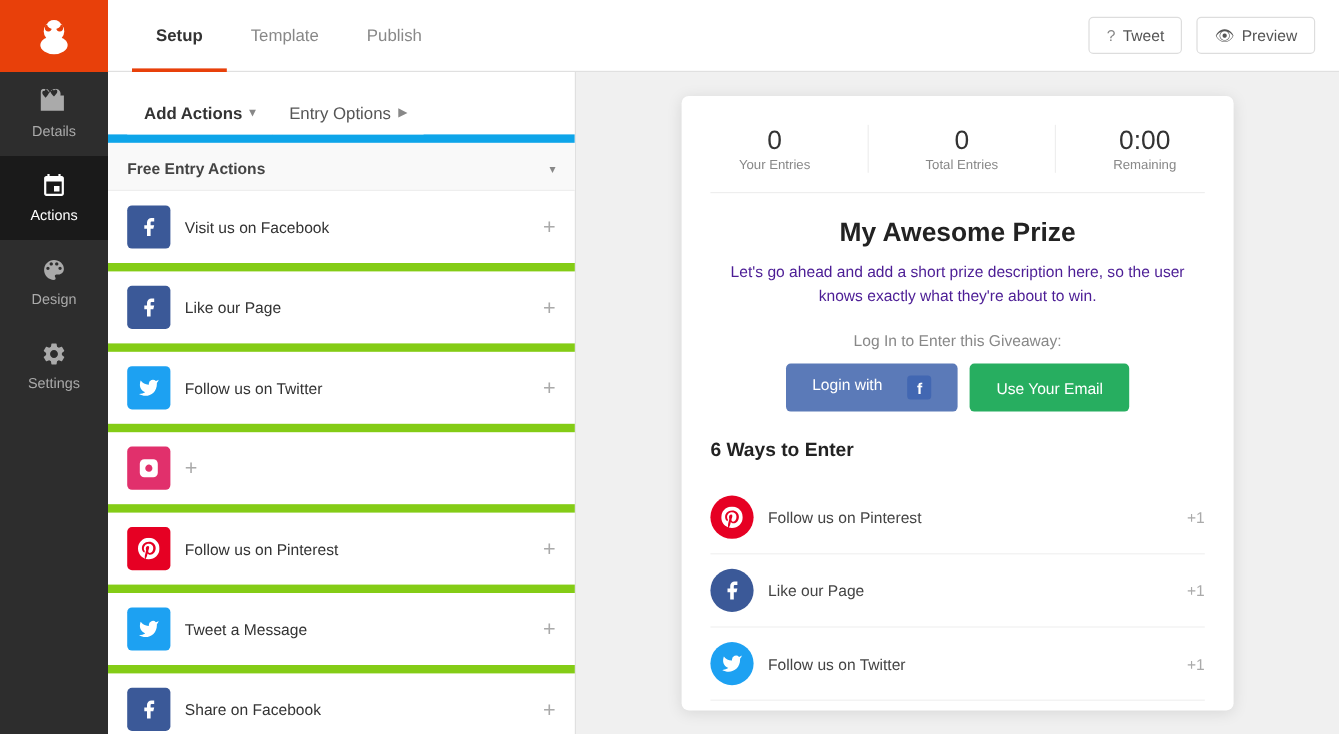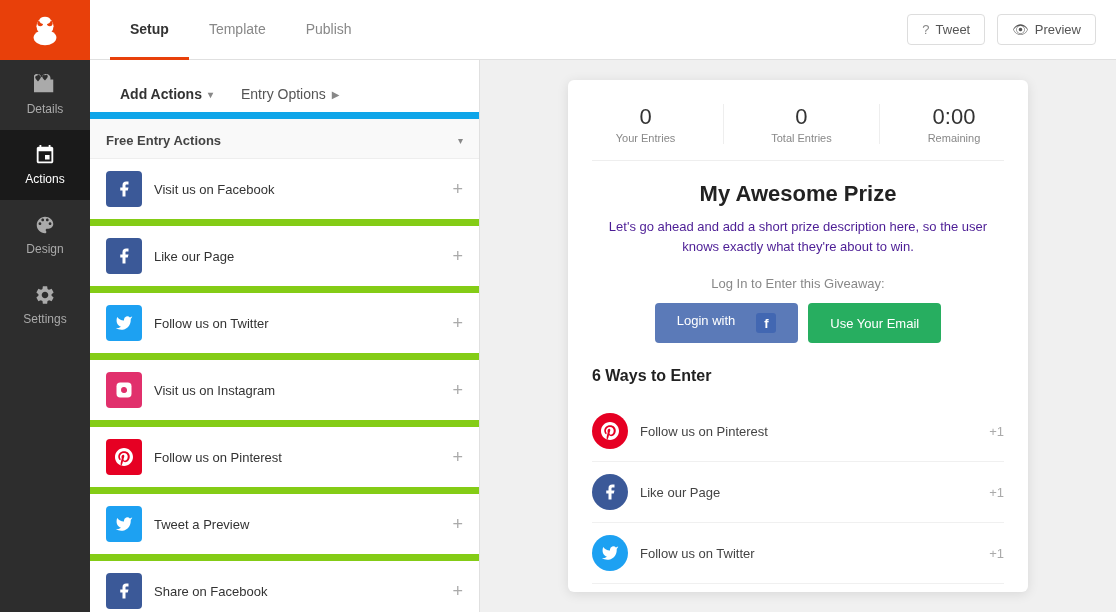--- a/index.html
+++ b/index.html
@@ -431,39 +431,38 @@
     <span class="action-plus">+</span>
   </div>
             <div class="action-item">
     <div class="action-icon" style="background:#e1306c">
       <svg viewBox="0 0 24 24" style="width:18px;height:18px;fill:white">
                   <rect x="2" y="2" width="20" height="20" rx="5" ry="5"></rect>
                   <path d="M16 11.37A4 4 0 1112.63 8 4 4 0 0116 11.37z" fill="#e1306c"></path>
                   <line x1="17.5" y1="6.5" x2="17.51" y2="6.5" stroke="white" stroke-width="2"></line>
                 </svg>
     </div>
-    <span class="action-label">Visit us on Instagram</span>
     <span class="action-plus">+</span>
   </div>
             <div class="action-item">
     <div class="action-icon" style="background:#e60023">
       <svg viewBox="0 0 24 24" style="width:18px;height:18px;fill:white">
                   <path d="M12 0C5.373 0 0 5.373 0 12c0 5.084 3.163 9.426 7.627 11.174-.105-.949-.2-2.405.042-3.441.218-.937 1.407-5.965 1.407-5.965s-.359-.719-.359-1.782c0-1.668.967-2.914 2.171-2.914 1.023 0 1.518.769 1.518 1.69 0 1.029-.655 2.568-.994 3.995-.283 1.194.599 2.169 1.777 2.169 2.133 0 3.772-2.249 3.772-5.495 0-2.873-2.064-4.882-5.012-4.882-3.414 0-5.418 2.561-5.418 5.207 0 1.031.397 2.138.893 2.738a.36.36 0 01.083.345l-.333 1.36c-.053.22-.174.267-.402.161-1.499-.698-2.436-2.889-2.436-4.649 0-3.785 2.75-7.262 7.929-7.262 4.163 0 7.398 2.967 7.398 6.931 0 4.136-2.607 7.464-6.227 7.464-1.216 0-2.359-.632-2.75-1.378l-.748 2.853c-.271 1.043-1.002 2.35-1.492 3.146C9.57 23.812 10.763 24 12 24c6.627 0 12-5.373 12-12S18.627 0 12 0z"></path>
                 </svg>
     </div>
     <span class="action-label">Follow us on Pinterest</span>
     <span class="action-plus">+</span>
   </div>
             <div class="action-item">
     <div class="action-icon" style="background:#1da1f2">
       <svg viewBox="0 0 24 24" style="width:18px;height:18px;fill:white">
                   <path d="M23 3a10.9 10.9 0 01-3.14 1.53 4.48 4.48 0 00-7.86 3v1A10.66 10.66 0 013 4s-4 9 5 13a11.64 11.64 0 01-7 2c9 5 20 0 20-11.5a4.5 4.5 0 00-.08-.83A7.72 7.72 0 0023 3z"></path>
                 </svg>
     </div>
-    <span class="action-label">Tweet a Preview</span>
+    <span class="action-label">Tweet a Message</span>
     <span class="action-plus">+</span>
   </div>
             <div class="action-item">
     <div class="action-icon" style="background:#3b5998">
       <svg viewBox="0 0 24 24" style="width:18px;height:18px;fill:white">
                   <path d="M18 2h-3a5 5 0 00-5 5v3H7v4h3v8h4v-8h3l1-4h-4V7a1 1 0 011-1h3z"></path>
                 </svg>
     </div>
     <span class="action-label">Share on Facebook</span>
     <span class="action-plus">+</span>

